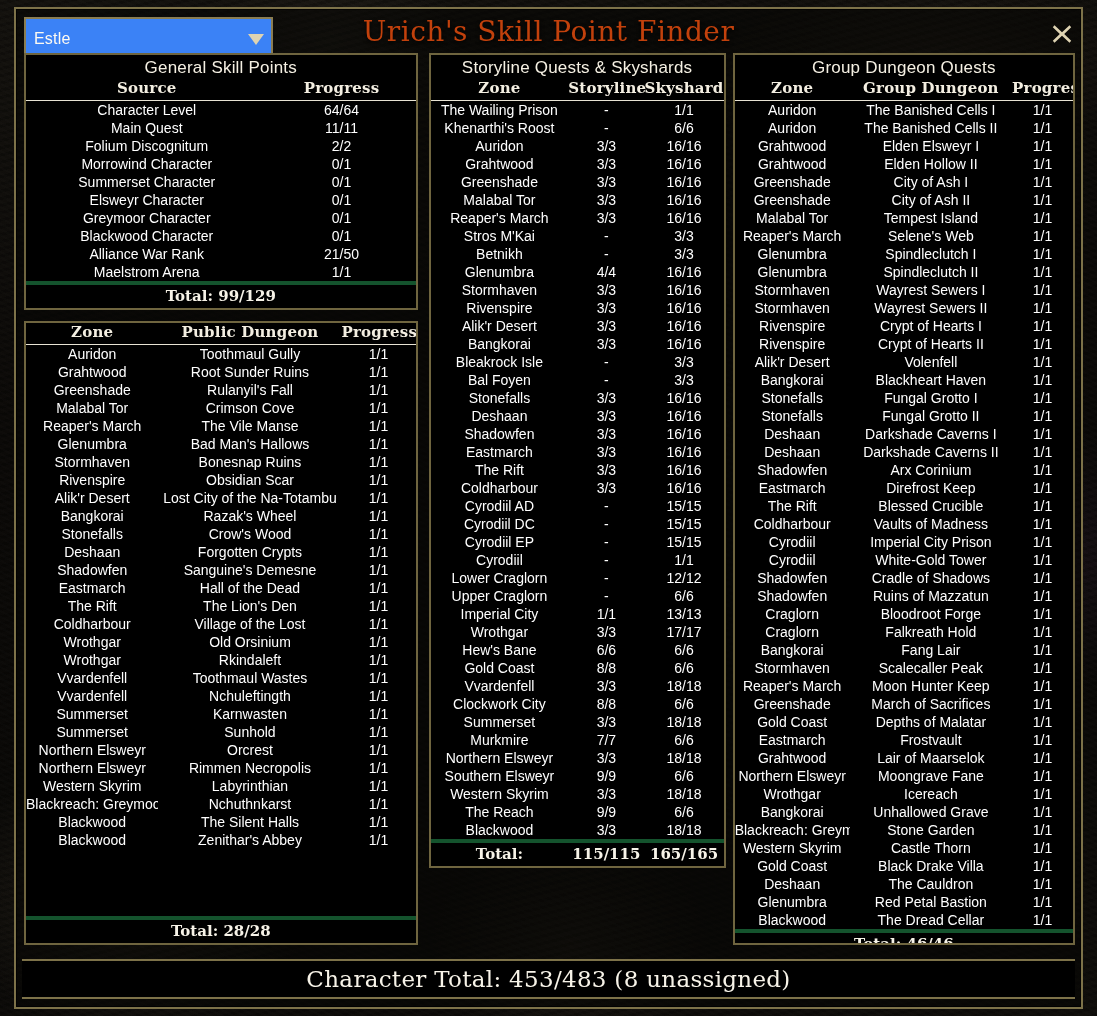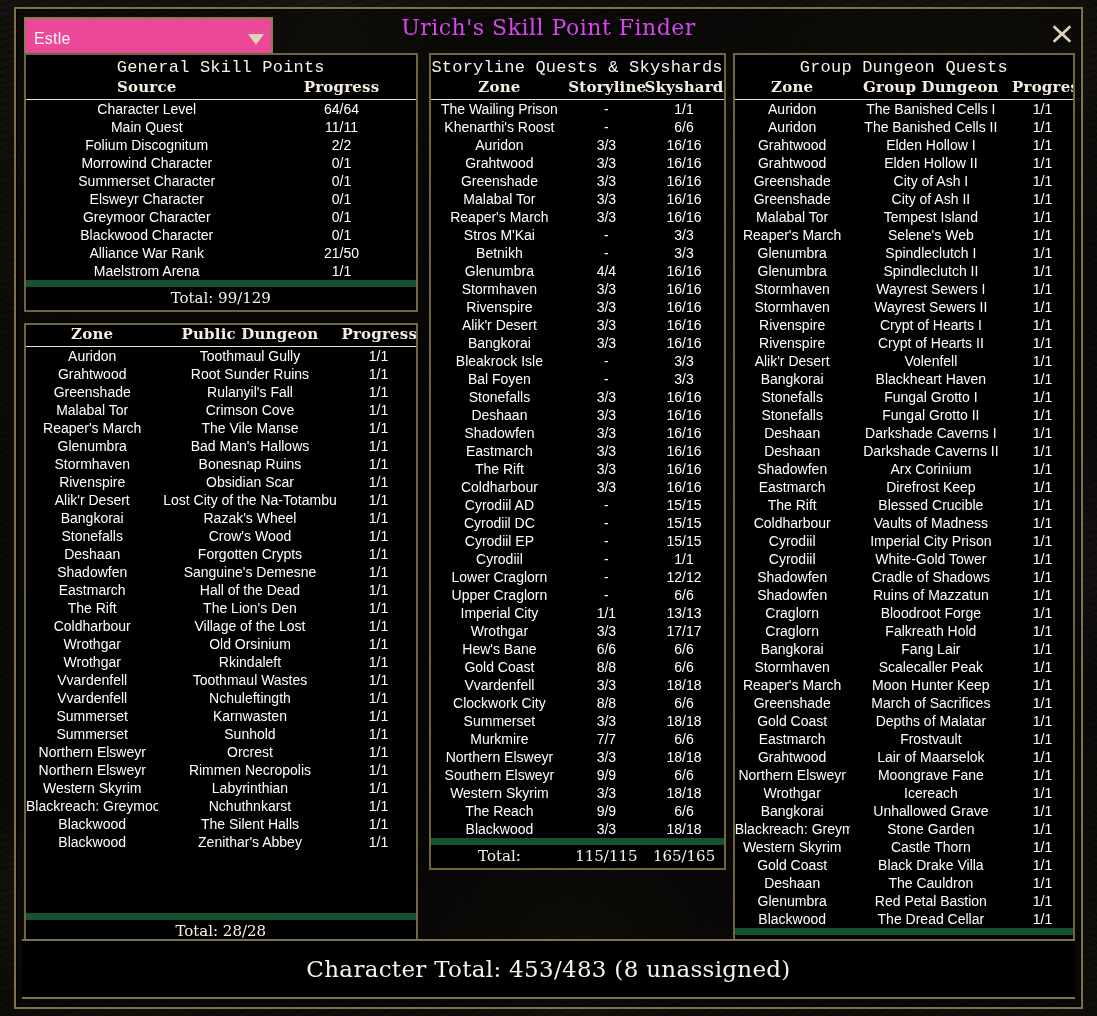--- a/index.html
+++ b/index.html
@@ -50,21 +50,21 @@
   
   #header {
     position: relative;
     height: 44px;
   }
 
   #char-select {
     position: absolute;
     left: 8px; top: 8px;
     width: 249px; height: 44px;
-    background: #ec4899;
+    background: #3b82f6;
     border: 2px solid #8a7d52;
     display: flex;
     align-items: center;
     cursor: pointer;
   }
   #char-select .cs-label {
     flex: 1;
     padding-left: 8px;
     color: #fdfaf2;
     font-size: 16px;
@@ -83,23 +83,23 @@
     width: 0; height: 0;
     border-left: 8px solid transparent;
     border-right: 8px solid transparent;
     border-top: 11px solid #ded3b2;
   }
 
   #title {
     position: absolute;
     left: 0; right: 0; top: 6px;
     text-align: center;
-    color: #d946ef;
+    color: #c2410c;
     font-family: "DejaVu Serif", "Liberation Serif", serif;
-    font-size: 22px;
+    font-size: 28px;
     letter-spacing: .5px;
     text-shadow: 0 2px 4px rgba(0,0,0,.95);
     pointer-events: none;
   }
 
   #close-btn {
     position: absolute;
     right: 6px; top: 12px;
     width: 26px; height: 26px;
     display: flex; align-items: center; justify-content: center;
@@ -129,21 +129,21 @@
     position: relative;
     display: flex;
     flex-direction: column;
     overflow: hidden;
   }
   .panel + .panel { margin-top: 11px; }
 
   .panel-title {
     text-align: center;
     color: #f5f0e3;
-    font-family: Liberation Mono, monospace;
+    font-family: Liberation Sans, sans-serif;
     font-size: 17px;
     padding: 3px 0 1px;
     letter-spacing: .2px;
   }
 
   table.grid {
     width: 100%;
     border-collapse: collapse;
     table-layout: fixed;
   }
@@ -161,27 +161,28 @@
     font-size: 14px;
     color: #ffffff;
     text-align: center;
     padding: 0;
     height: 18px;
     line-height: 18px;
     white-space: nowrap;
     overflow: hidden;
   }
   .panel-total {
-    border-top: 7px solid #14532d;
+    border-top: 4px solid #14532d;
     text-align: center;
     color: #f7f3e8;
     font-family: "DejaVu Serif", "Liberation Serif", serif;
     font-size: 15px;
     padding: 2px 0 3px;
     margin-top: auto;
+    font-weight: bold;
   }
   .panel-total table {
     width: 100%;
     border-collapse: collapse;
     table-layout: fixed;
   }
   .panel-total td {
     font-family: "DejaVu Serif", "Liberation Serif", serif;
     font-size: 15px;
     color: #f7f3e8;
@@ -206,21 +207,21 @@
   .gd-c2 { width: 48%; }
   .gd-c3 { width: 18%; }
 
   .flex-fill { flex: 1 1 auto; }
 
   
   #footer {
     position: absolute;
     left: 6px; right: 6px;
     bottom: 8px;
-    height: 60px;
+    height: 40px;
     border-top: 2px solid #7d7249;
     border-bottom: 2px solid #7d7249;
     background: #000;
     display: flex;
     align-items: center;
     justify-content: center;
   }
   #footer .ftxt {
     color: #f7f3e8;
     font-family: "DejaVu Serif", "Liberation Serif", serif;
@@ -743,21 +744,21 @@
                 <td>The Banished Cells I</td>
                 <td>1/1</td>
               </tr>
               <tr>
                 <td>Auridon</td>
                 <td>The Banished Cells II</td>
                 <td>1/1</td>
               </tr>
               <tr>
                 <td>Grahtwood</td>
-                <td>Elden Hollow I</td>
+                <td>Elden Elsweyr I</td>
                 <td>1/1</td>
               </tr>
               <tr>
                 <td>Grahtwood</td>
                 <td>Elden Hollow II</td>
                 <td>1/1</td>
               </tr>
               <tr>
                 <td>Greenshade</td>
                 <td>City of Ash I</td>

